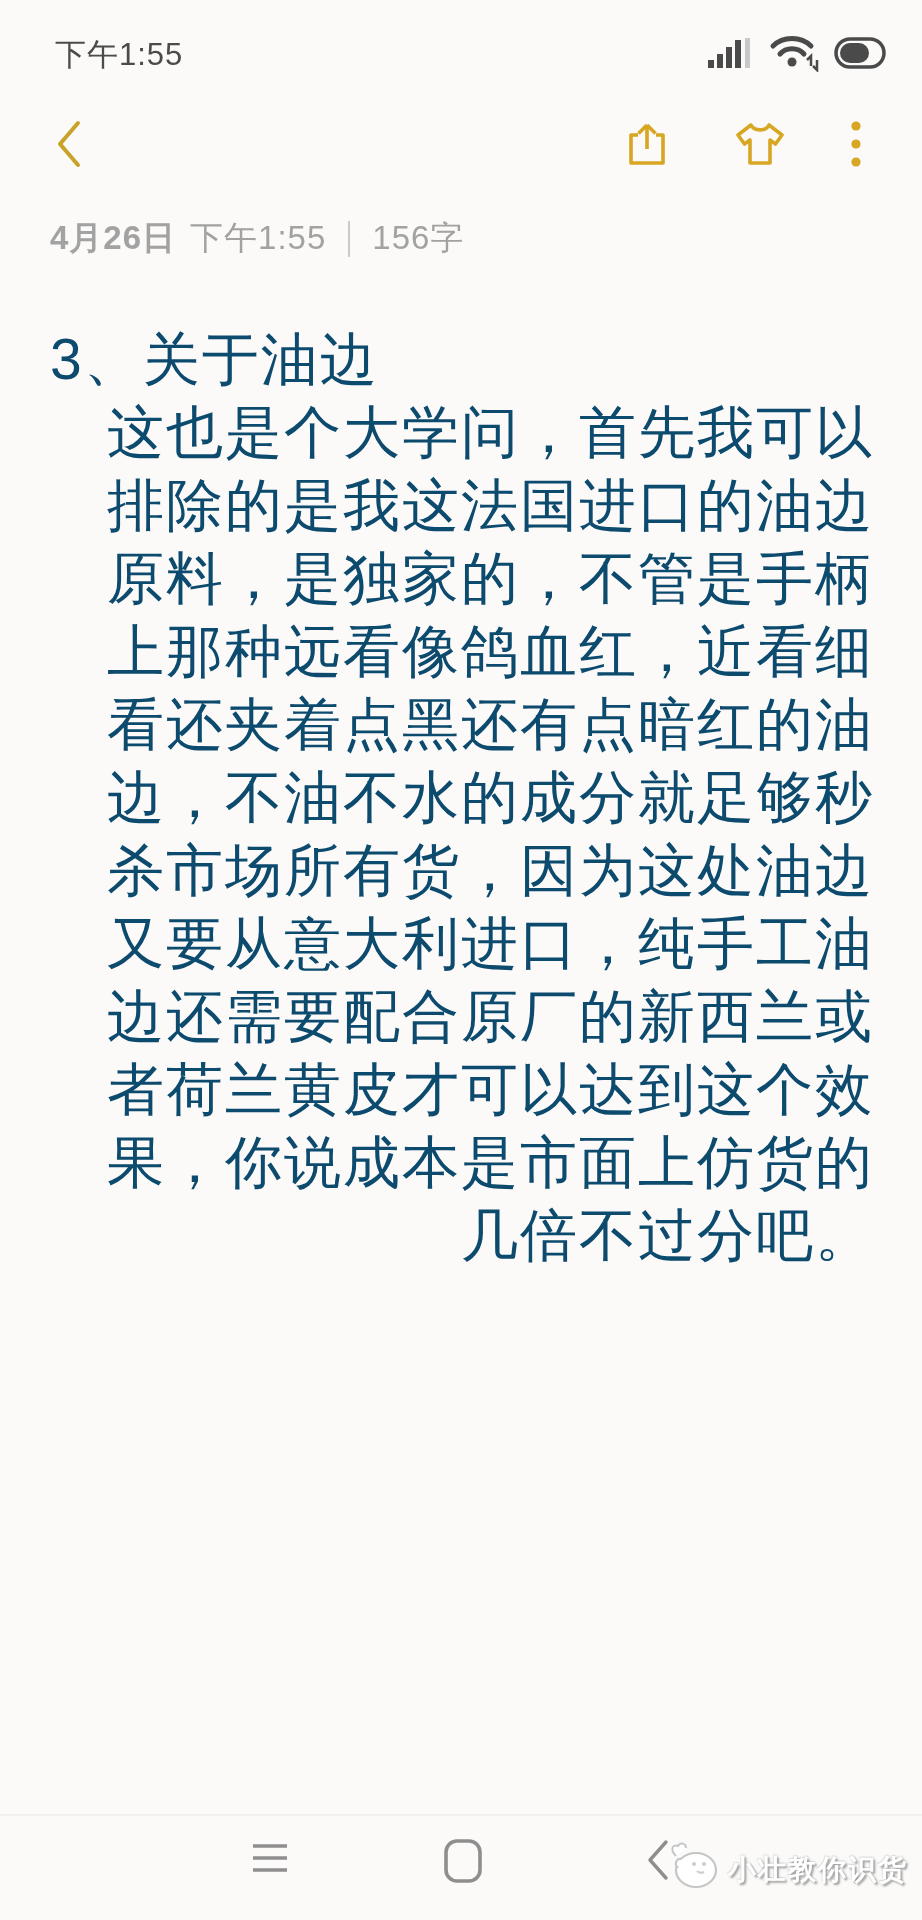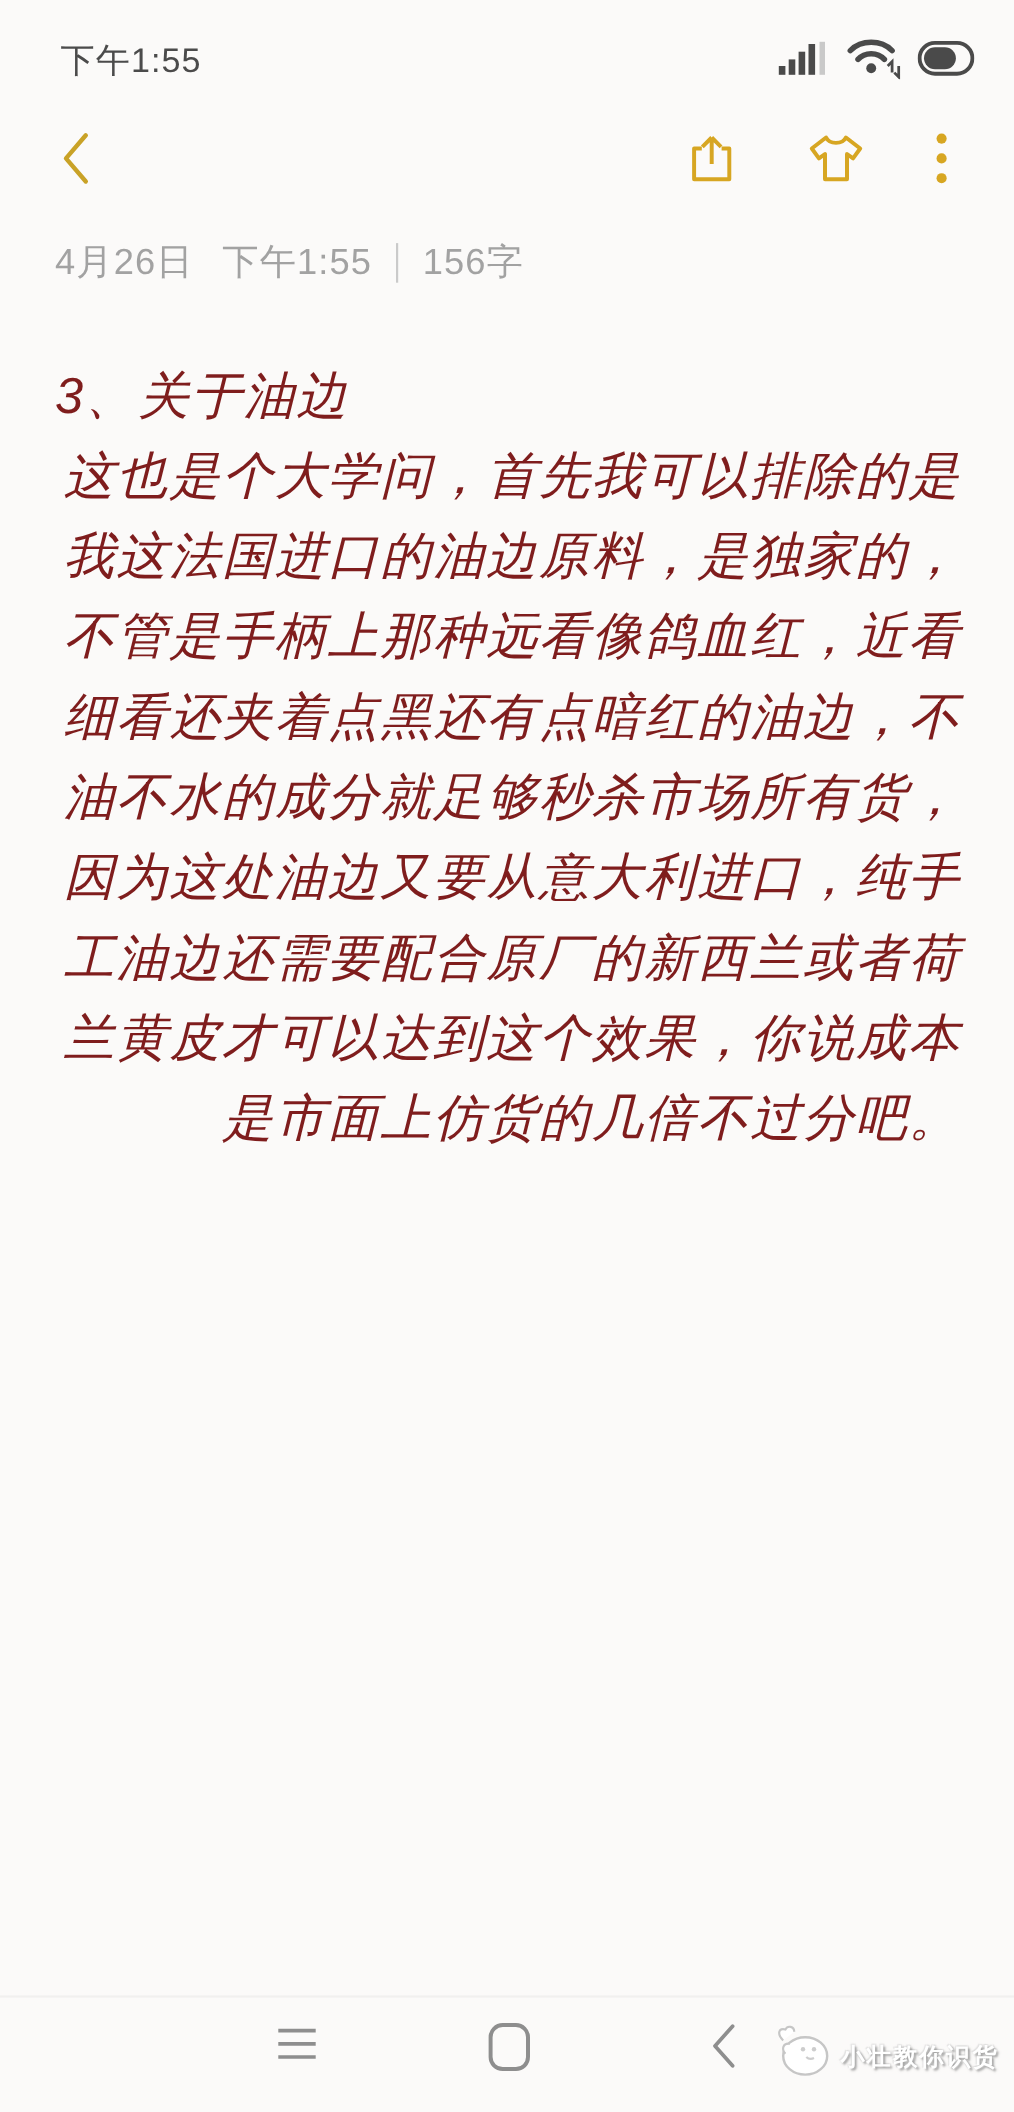--- a/index.html
+++ b/index.html
@@ -25,31 +25,30 @@
   }
   .app-actions { display:flex; align-items:center; gap:64px; }
   .icon-btn { display:flex; align-items:center; justify-content:center; background:none; border:none; cursor:pointer; padding:0; }
 
   
   .meta-row {
     display:flex; align-items:center;
     padding:36px 0 0 50px;
     color:#A2A2A2; font-size:33px; letter-spacing:1px;
   }
-  .meta-date { margin-right:26px; }
+  .meta-date { margin-right:14px;font-weight:bold; }
   .meta-divider { width:2px; height:36px; background:#CACACA; margin:0 22px; }
 
   
   .note {
     padding:62px 48px 0 50px;
-    color:#7f1d1d;
-    font-size:46px;
+    color:#0c4a6e;
+    font-size:57px;
     line-height:73px;
     letter-spacing:2px;
-    font-style:italic;
   }
   .note-body { word-break:break-all; line-break:anywhere;text-align:right; }
 
   
   .nav-bar {
     position:absolute; left:0; right:0; bottom:0; height:106px;
     border-top:2px solid #F1F0EF;
     background:#FBFAF9;
   }
   .nav-btn { position:absolute; top:22px; background:none; border:none; cursor:pointer; padding:0; }
@@ -57,21 +56,21 @@
   .nav-home   { left:443px; }
   .nav-back   { left:644px; }
 
   
   .watermark {
     position:absolute; right:14px; bottom:18px;
     display:flex; align-items:center; gap:4px;
     pointer-events:none;
   }
   .watermark-text {
-    color:#FFFFFF; font-size:22px; letter-spacing:2px; font-weight:bold;
+    color:#FFFFFF; font-size:28px; letter-spacing:2px; font-weight:bold;
     text-shadow: 2px 2px 2px rgba(130,130,130,0.70),
                 -1px -1px 1px rgba(205,205,205,0.55),
                  1px -1px 1px rgba(190,190,190,0.35);
   }
 </style>
 </head>
 <body>
 
 <div class="status-bar">
   <span class="status-time">下午1:55</span>

